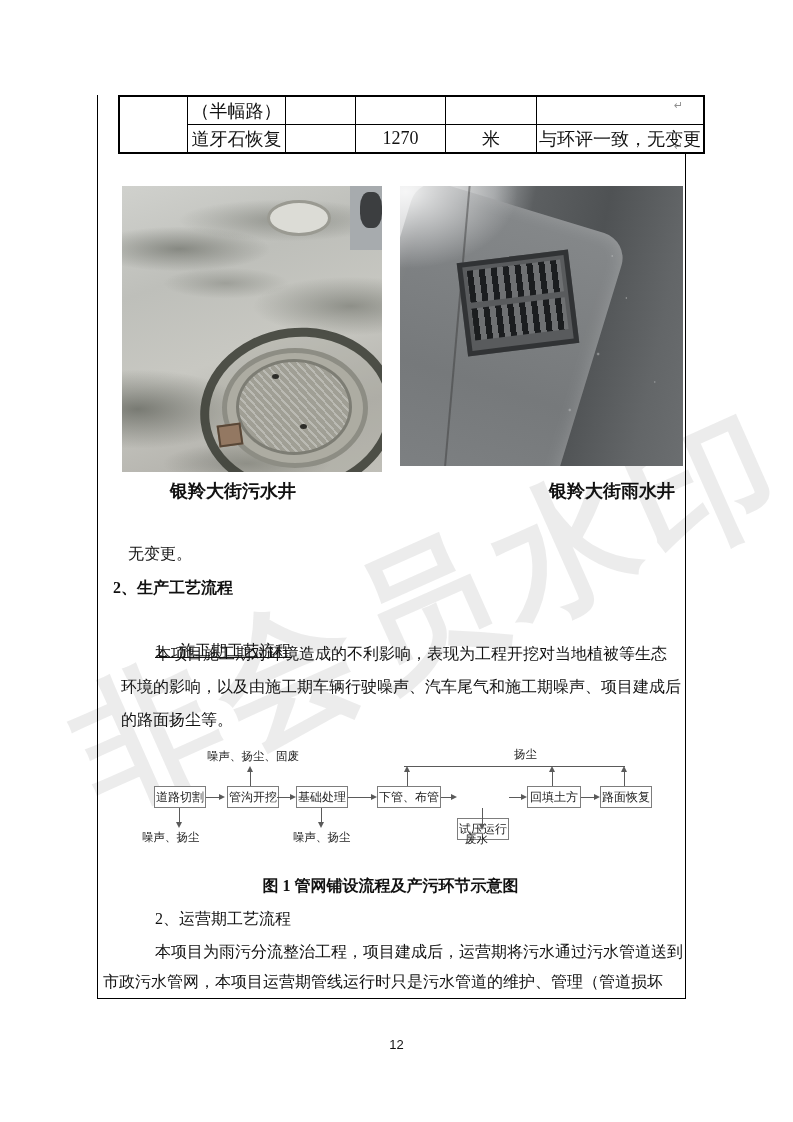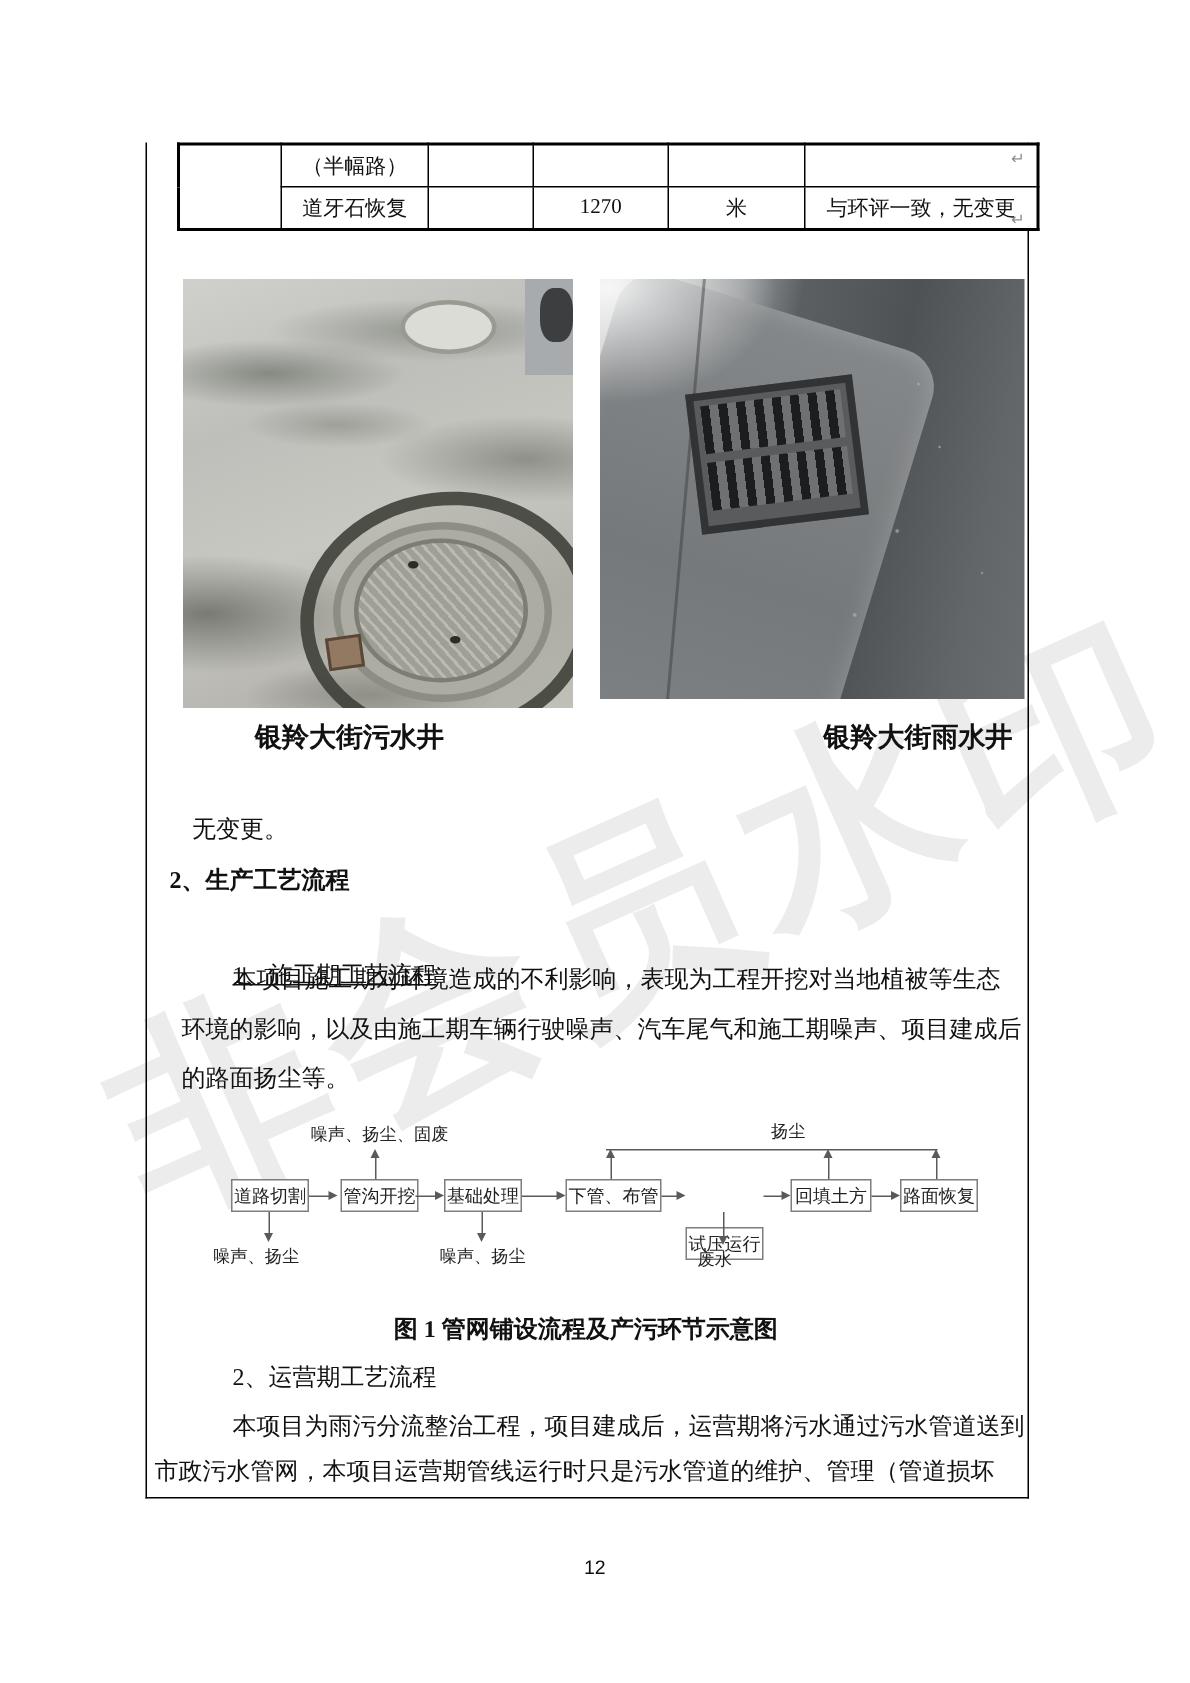--- a/index.html
+++ b/index.html
@@ -13,21 +13,21 @@
     color:rgba(70,70,70,0.10);white-space:nowrap;z-index:0;pointer-events:none;}
 
   
   .outer-box{position:absolute;left:97px;top:95px;width:587px;height:903px;
     border-left:1px solid #000;border-right:1px solid #000;border-bottom:1px solid #000;z-index:1;}
 
   
   table.topgrid{position:absolute;left:118px;top:95px;border-collapse:collapse;
     border:2px solid #000;table-layout:fixed;z-index:2;background:#fff;}
   table.topgrid td{border:1px solid #000;height:27px;text-align:center;
-    font-size:14px;padding:0 2px;overflow:hidden;white-space:nowrap;}
+    font-size:18px;padding:0 2px;overflow:hidden;white-space:nowrap;}
 
   .pilcrow{position:absolute;font-size:11px;color:#909090;z-index:2;
     font-family:"DejaVu Sans",sans-serif;}
 
   
   .photo{position:absolute;top:186px;overflow:hidden;z-index:2;}
   .ph-left{left:122px;width:260px;height:286px;
     background:linear-gradient(160deg,#d0d1cd 0%,#bebfba 30%,#c8c8c2 55%,#b6b5af 80%,#c0bfb8 100%);}
   .ph-right{left:400px;width:283px;height:280px;
     background:linear-gradient(102deg,#c6c7c9 0%,#b0b2b3 16%,#96999b 28%,#5c5f61 40%,#4f5254 62%,#636668 85%,#6b6e70 100%);}

